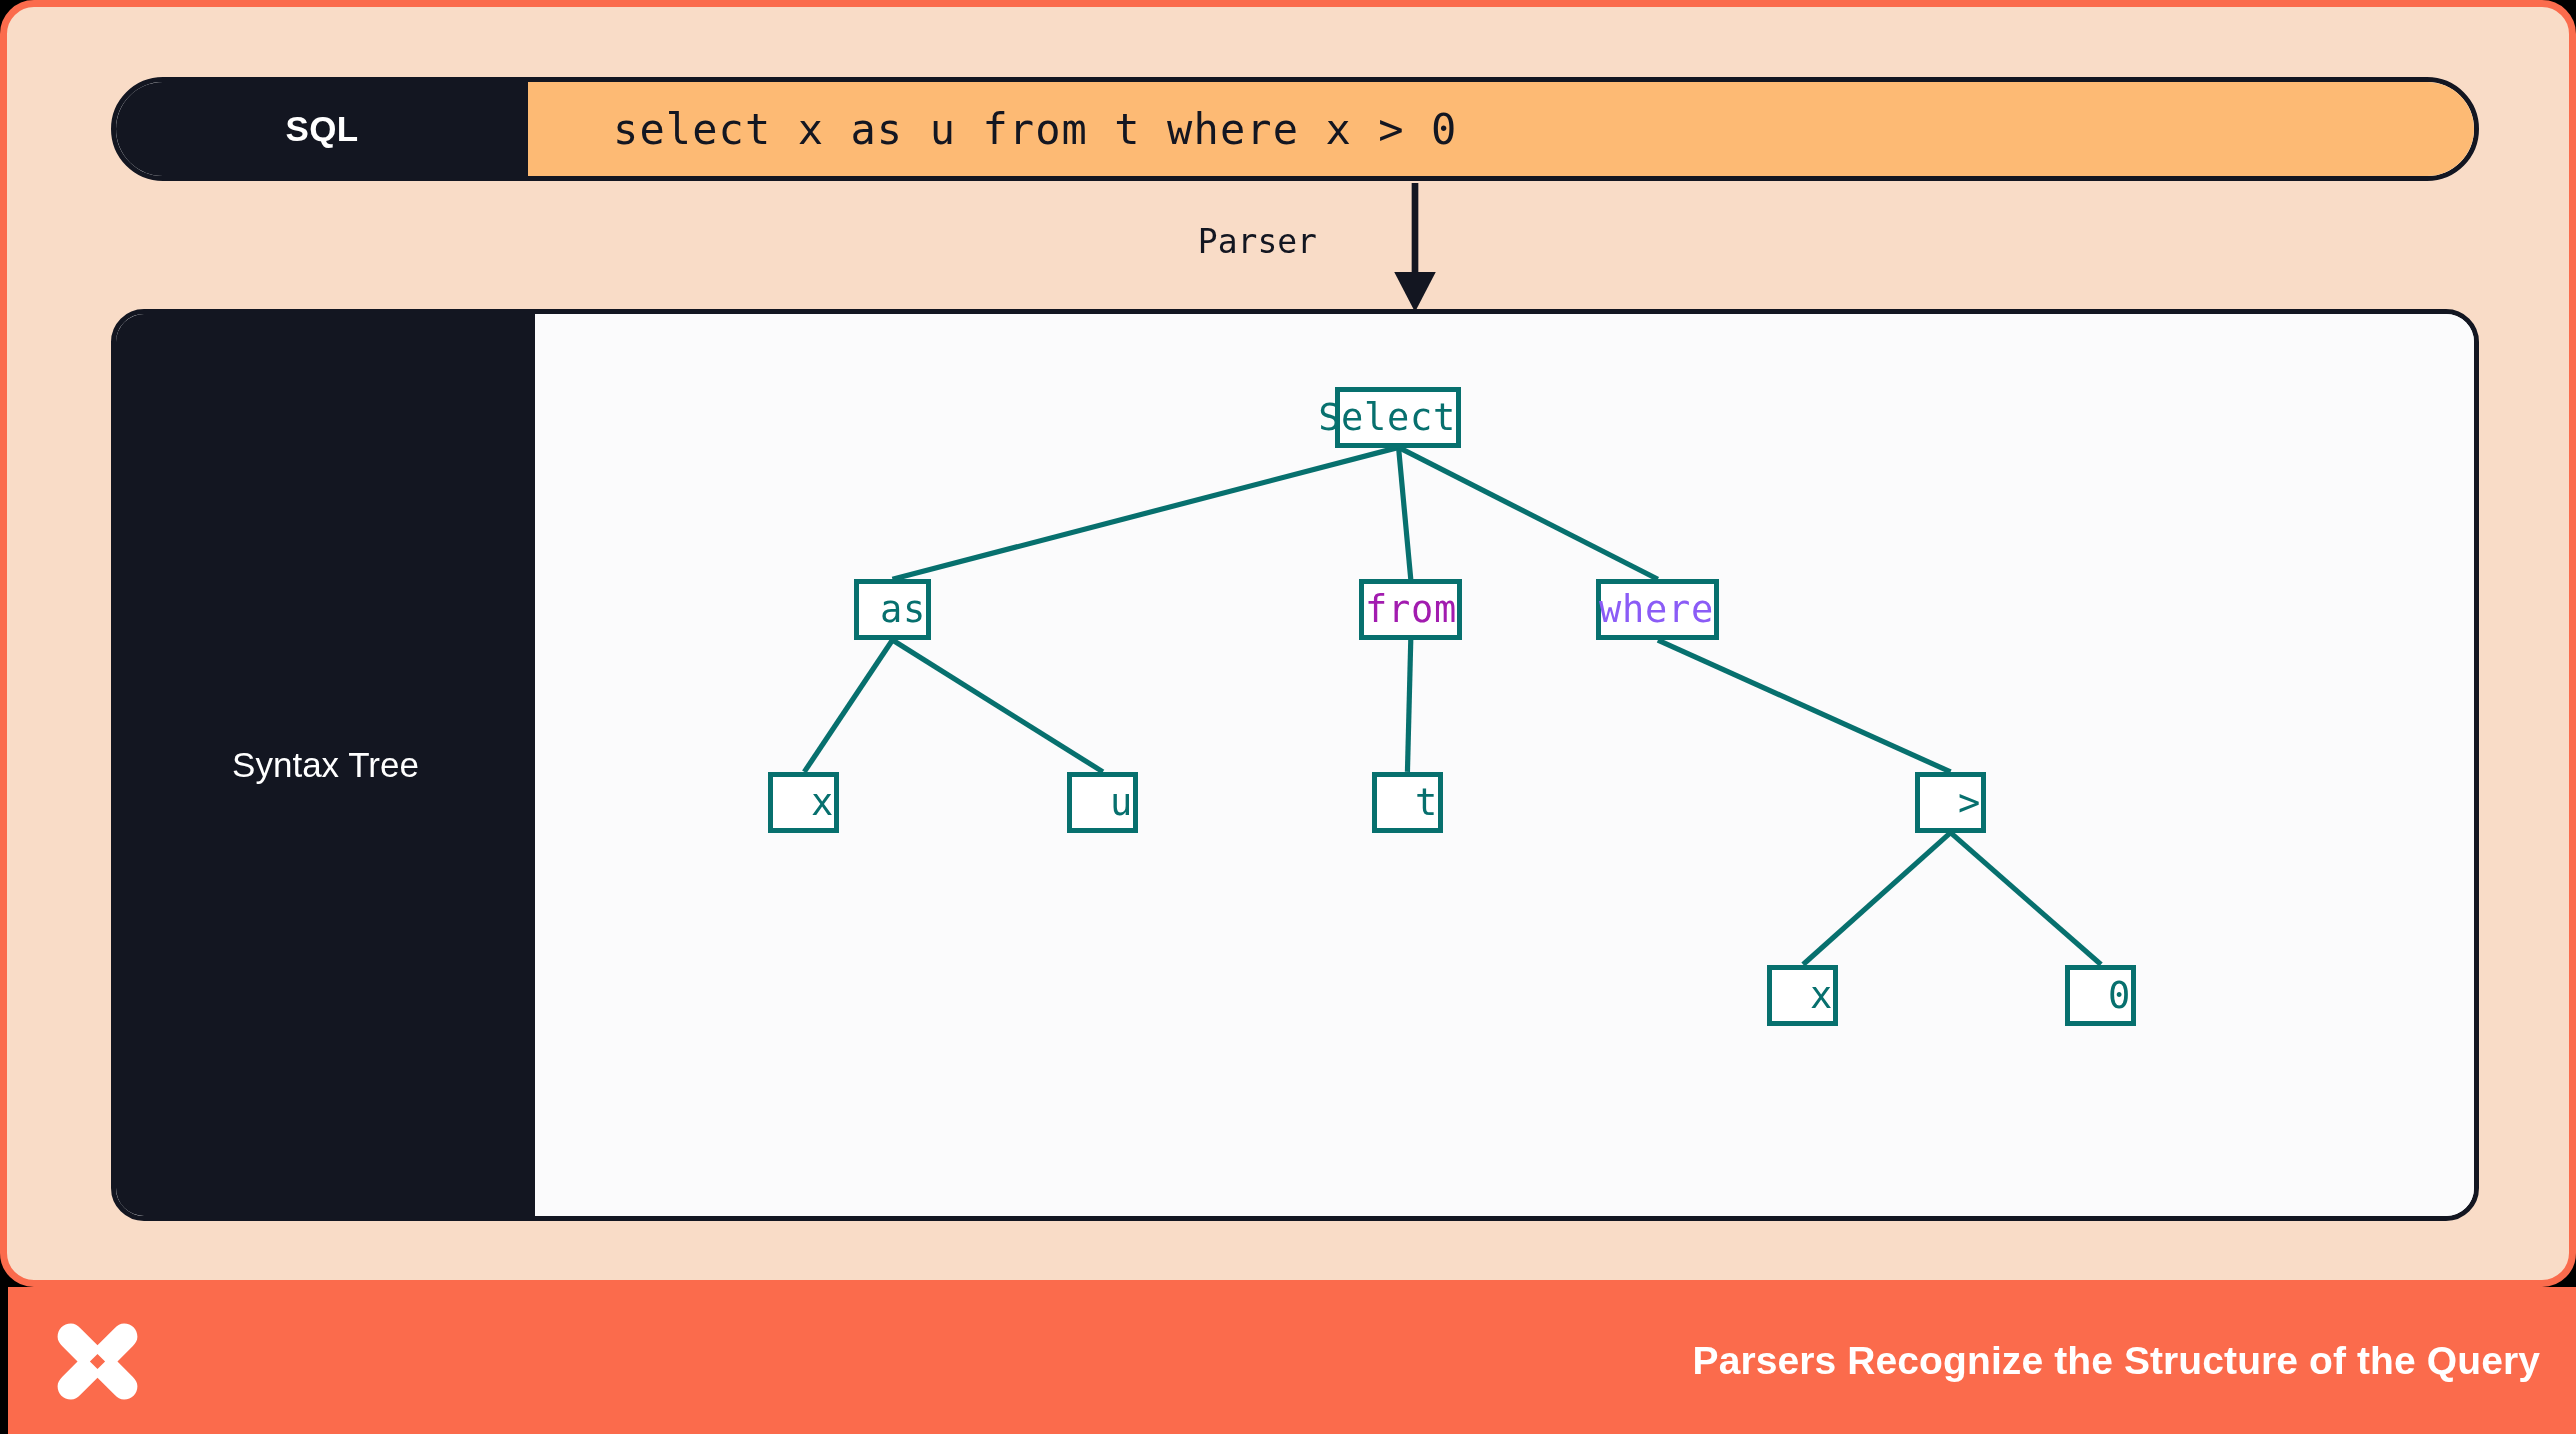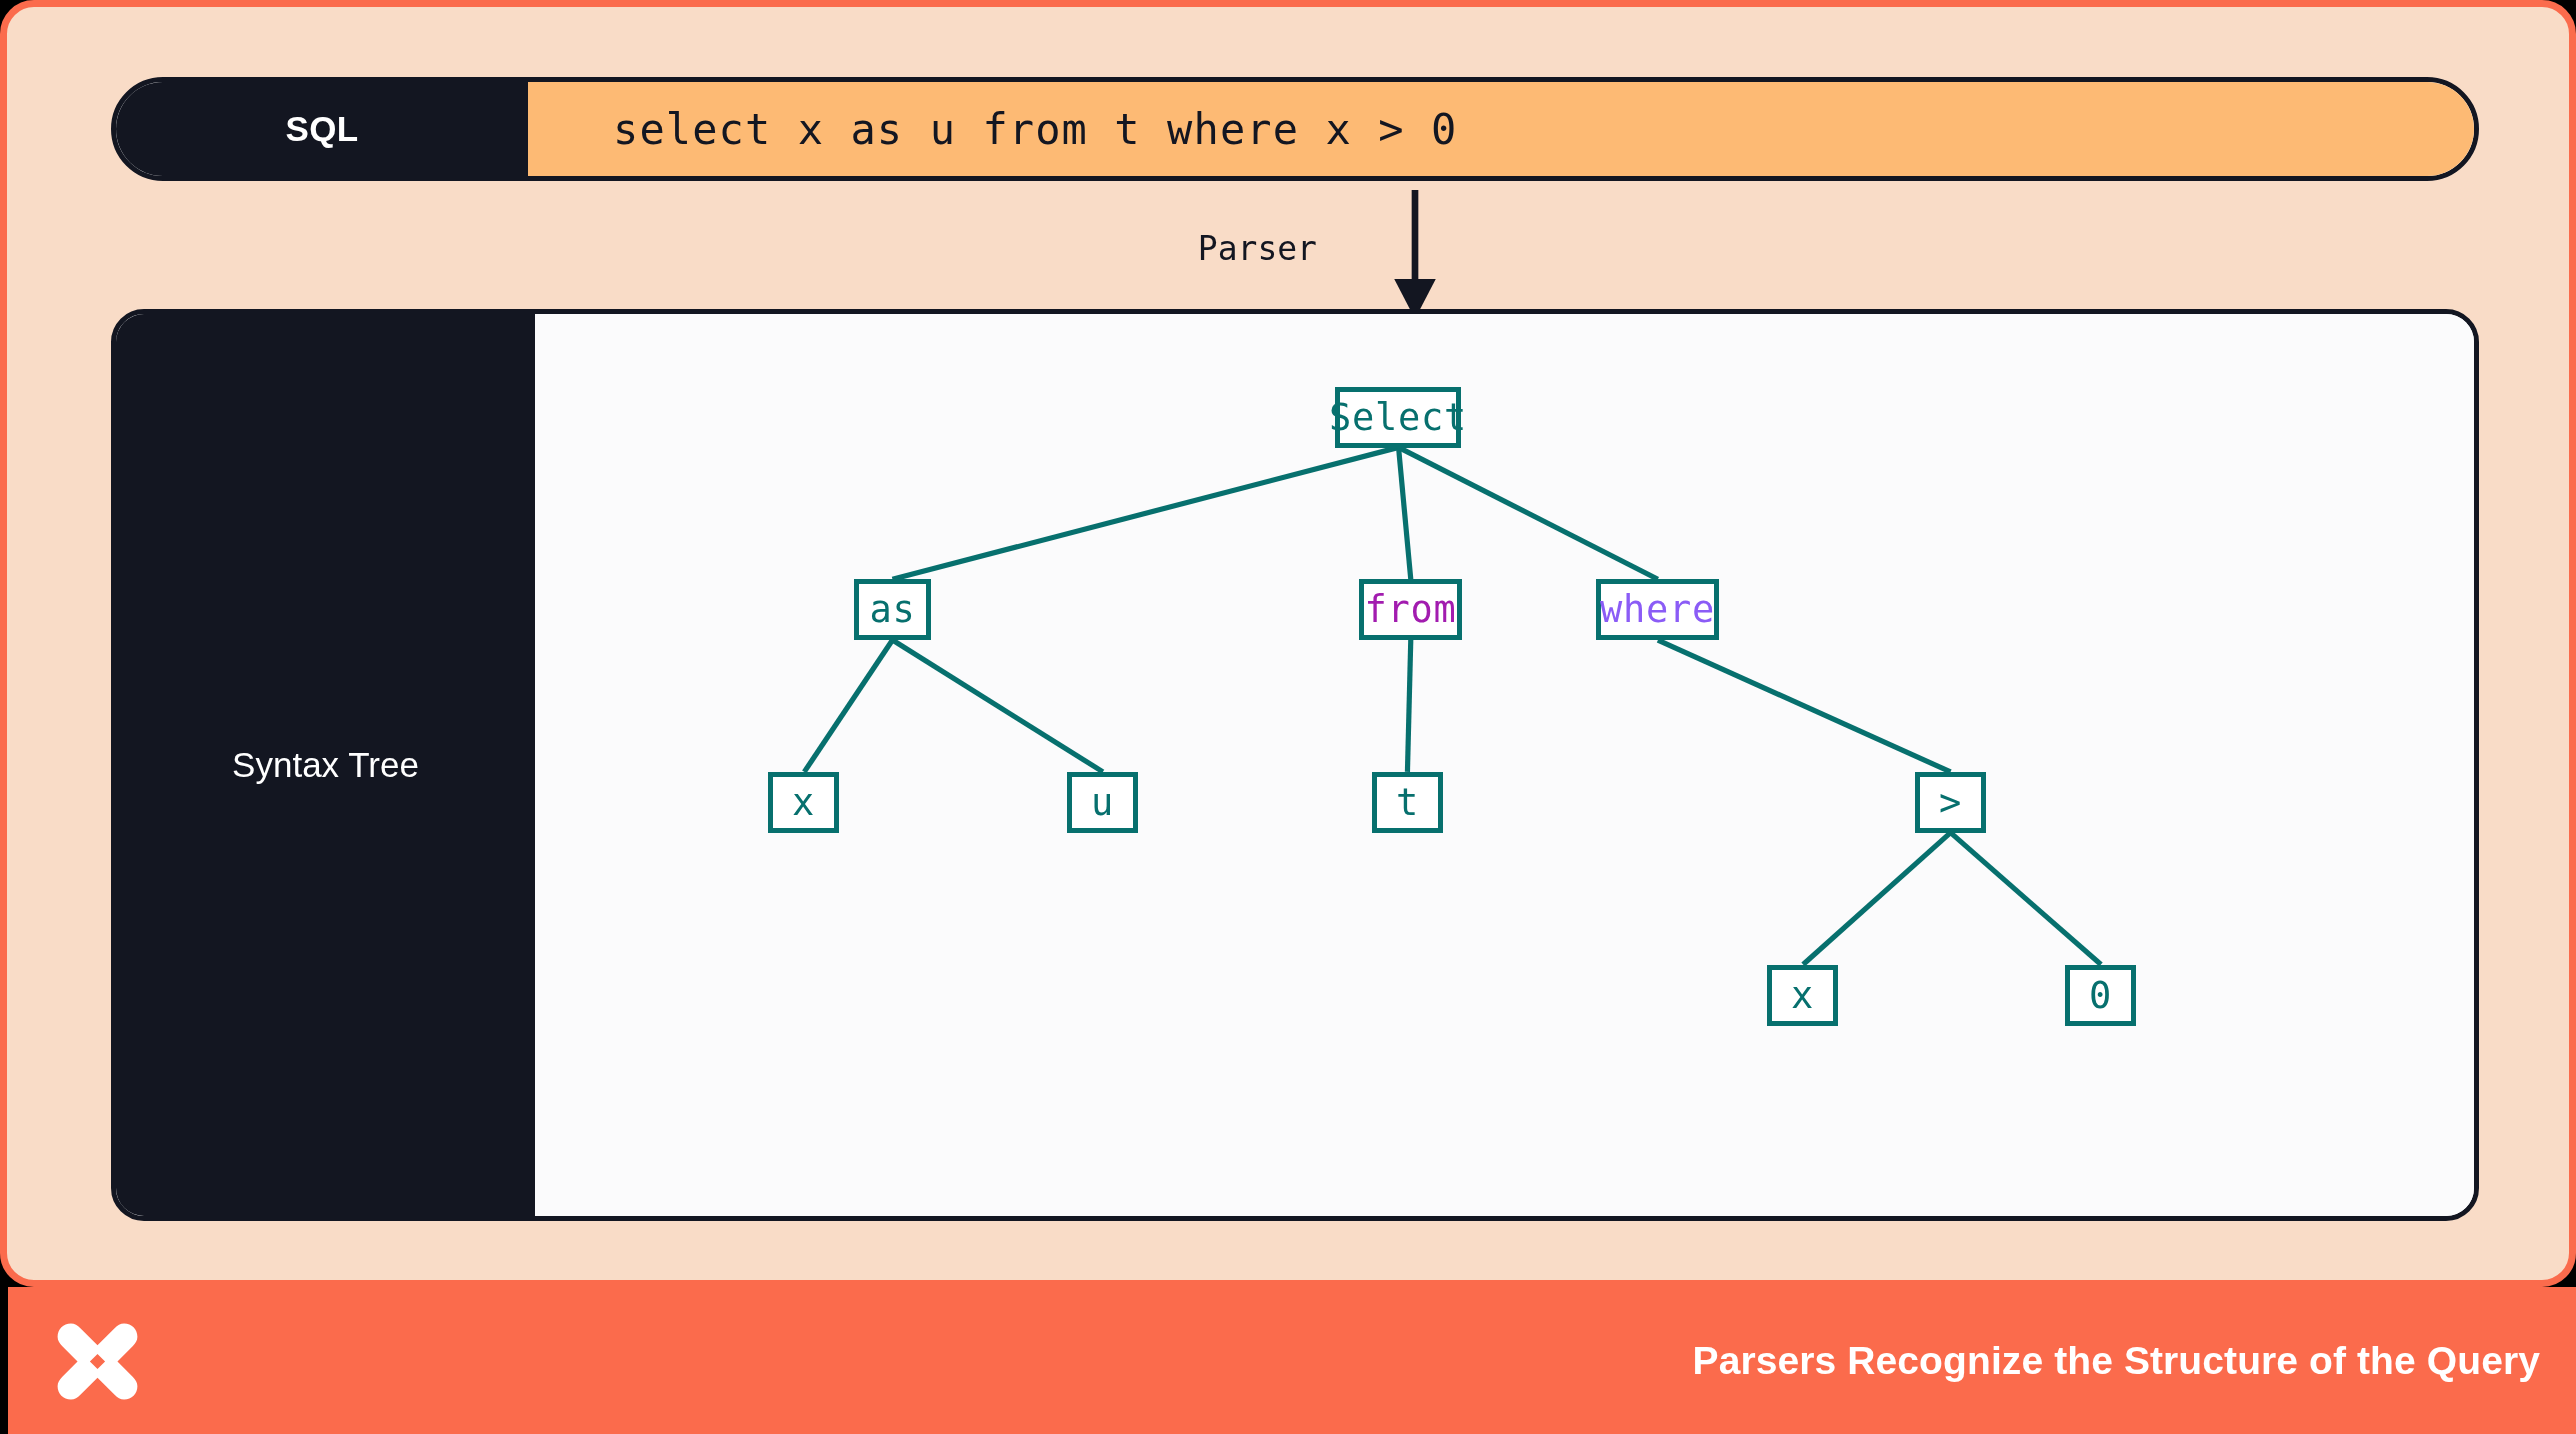--- a/index.html
+++ b/index.html
@@ -76,21 +76,21 @@
     font-family: "DejaVu Sans Mono", "Liberation Mono", monospace;
     font-size: 42px;
     letter-spacing: 1.1px;
     white-space: pre;
   }
 
   
   #parser-arrow-group {
     position: absolute;
     left: 1319px;
-    top: 183px;
+    top: 176px;
     width: 178px;
     height: 129px;
   }
   #parser-arrow-svg {
     position: absolute;
     left: 0; top: 0;
   }
   #parser-caption {
     position: absolute;
     right: 187px;
@@ -141,21 +141,21 @@
   }
 
   
   .tree-node {
     position: absolute;
     box-sizing: border-box;
     background: #FFFFFF;
     border: 5.2px solid #07706E;
     display: flex;
     align-items: center;
-    justify-content: center;
+    justify-content: flex-end;
   }
   .tree-node .node-text {
     color: #07706E;
     font-family: "DejaVu Sans Mono", "Liberation Mono", monospace;
     font-size: 37px;
     letter-spacing: 0.7px;
     line-height: 1;
   }
 
   

